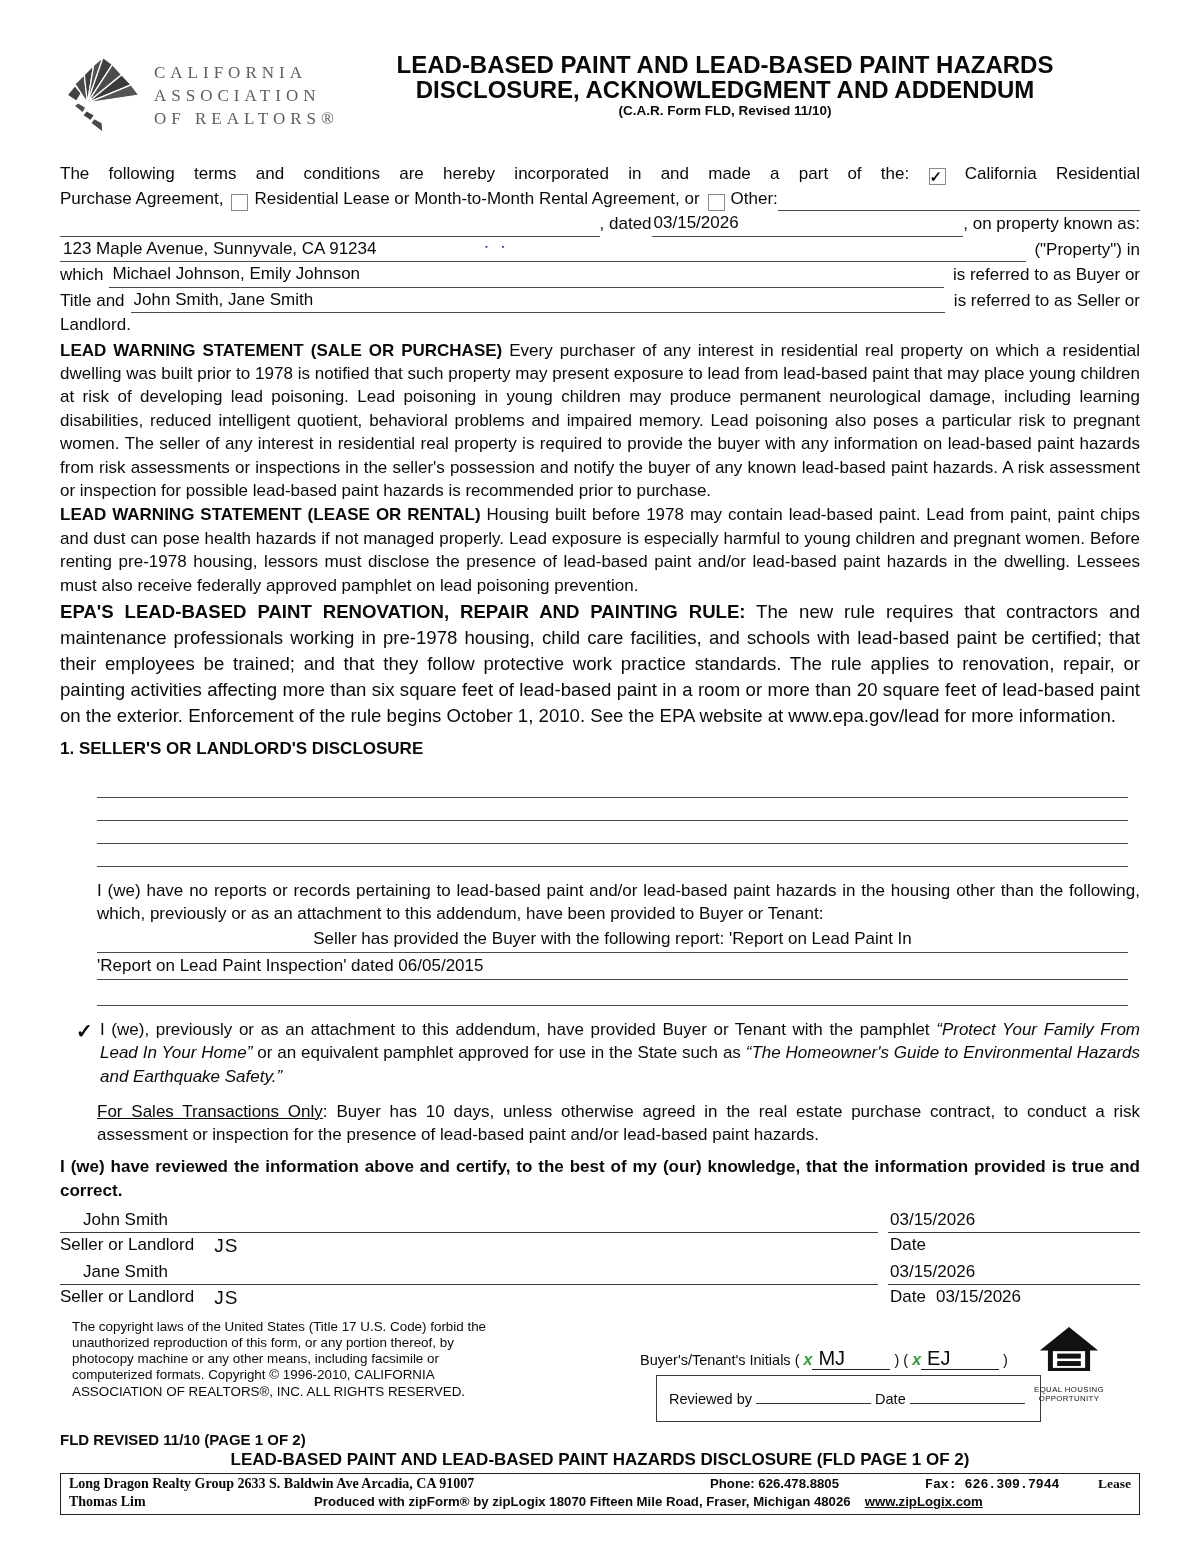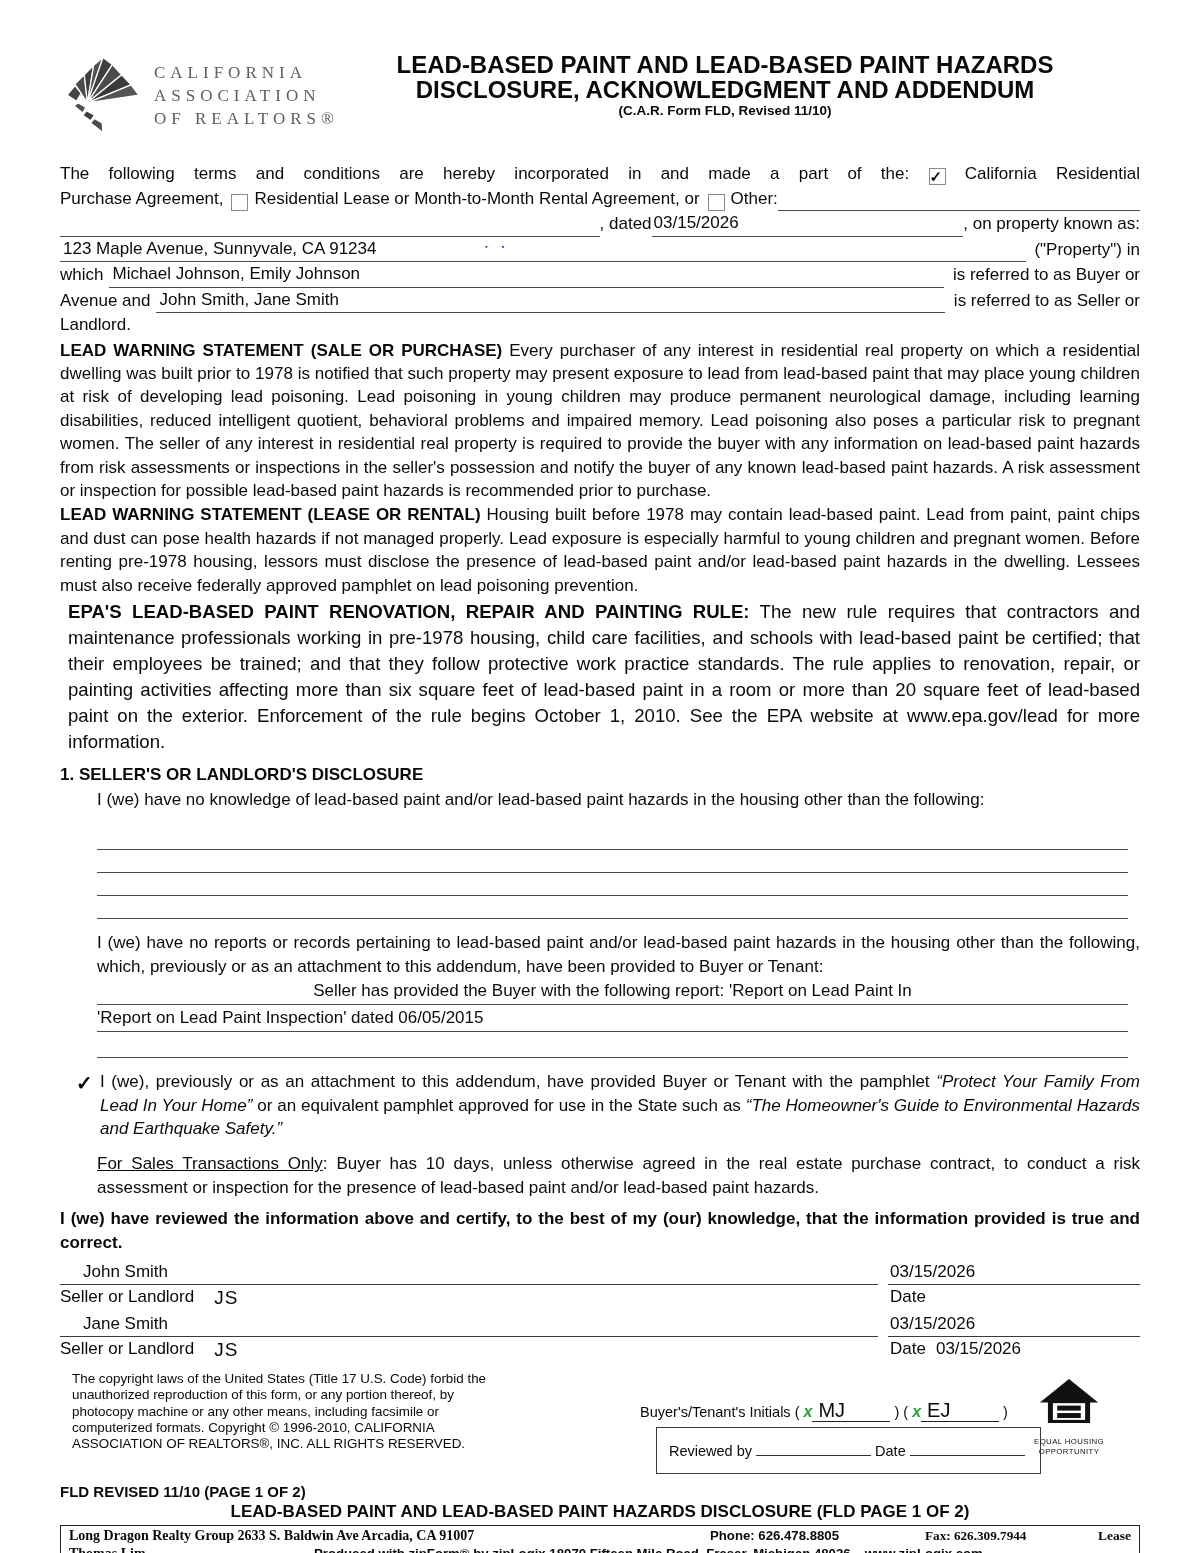--- a/index.html
+++ b/index.html
@@ -28,21 +28,21 @@
         text-align:center; line-height:16px; font-size:15px; font-weight:bold;
         vertical-align:-3px; background:#fff; }
   .frow { display:flex; align-items:flex-end; }
   .frow .t { white-space:nowrap; }
   .fv { border-bottom:1.5px solid #4a4a4a; min-height:23px; position:relative; }
   .grow { flex:1; }
   .stray { position:absolute; left:44%; bottom:2px; font-size:7px; color:#2323bb; letter-spacing:6px; }
 
   
   .para { font-size:17px; line-height:23.4px; text-align:justify; margin-top:1px; }
-  .epa  { font-size:18.6px; line-height:26px; text-align:justify; margin-top:2px;margin-left:8px; }
+  .epa  { font-size:18.6px; line-height:26px; text-align:justify; margin-top:2px; }
   .b { font-weight:bold; }
   .sec-head { font-size:17px; font-weight:bold; margin-top:10px; }
   .indent { margin-left:37px; }
   .bl { height:23px; border-bottom:1.4px solid #4a4a4a; margin-right:12px; }
   .filled-line { border-bottom:1.4px solid #4a4a4a; margin-right:12px; font-size:17px;
                  line-height:26px; min-height:26px; }
   .center { text-align:center; }
   .checkrow { display:flex; margin-top:12px; }
   .checkmark { width:24px; font-size:20px; font-weight:bold; flex:none; padding-top:1px; }
   .certify { font-weight:bold; font-size:17px; line-height:24px; text-align:justify; margin-top:8px; }
@@ -77,21 +77,21 @@
   .eho-txt { font-size:7.8px; line-height:9.5px; color:#111; letter-spacing:.4px; }
 
   
   .fld { font-size:15px; font-weight:bold; margin-top:2px; }
   .ftitle { text-align:center; font-size:17px; font-weight:bold; margin-top:2px; }
   .fbox { border:1.4px solid #222; margin-top:3px; padding:2px 8px 4px 8px; }
   .fbox-r1 { display:flex; align-items:baseline; font-family:"Liberation Serif", serif;
              font-weight:bold; font-size:14px; }
   .fbox-r1 .firm { flex:1; }
   .fbox-r1 .ph { width:215px; font-family:"Liberation Sans", sans-serif; font-size:13.2px; }
-  .fbox-r1 .fx { width:173px; font-family:Liberation Serif, serif; font-size:13.2px; }
+  .fbox-r1 .fx { width:173px; font-family:Liberation Mono, monospace; font-size:13.2px; }
   .fbox-r1 .tag { font-size:13.5px; }
   .fbox-r2 { display:flex; align-items:baseline; margin-top:2px; }
   .fbox-r2 .agent { width:245px; font-family:"Liberation Serif", serif; font-weight:bold; font-size:14px; }
   .fbox-r2 .prod { flex:1; text-align:left; font-weight:bold; font-size:13.2px; }
   .fbox-r2 .url { text-decoration:underline; margin-left:14px; }
 </style>
 </head>
 <body>
 
 <div class="page">
@@ -157,38 +157,37 @@
       </span>
       <span class="t" style="padding-left:8px">("Property")  in</span>
     </div>
     <div class="frow">
       <span class="t">which</span>
       <span style="width:6px"></span>
       <span class="fv grow" style="padding-left:3px"><span>Michael Johnson, Emily Johnson</span></span>
       <span class="t" style="padding-left:9px">is referred to as Buyer or</span>
     </div>
     <div class="frow">
-      <span class="t">Avenue and</span>
+      <span class="t">Title and</span>
       <span style="width:6px"></span>
       <span class="fv grow" style="padding-left:3px"><span>John Smith, Jane Smith</span></span>
       <span class="t" style="padding-left:9px">is referred to as Seller or</span>
     </div>
     <div>Landlord.</div>
   </div>
 
   <p class="para"><span class="b">LEAD WARNING STATEMENT (SALE OR PURCHASE)</span><span> Every purchaser of any interest in residential real property on which a residential dwelling was built prior to 1978 is notified that such property may present exposure to lead from lead-based paint that may place young children at risk of developing lead poisoning. Lead poisoning in young children may produce permanent neurological damage, including learning disabilities, reduced intelligent quotient, behavioral problems and impaired memory. Lead poisoning also poses a particular risk to pregnant women. The seller of any interest in residential real property is required to provide the buyer with any information on lead-based paint hazards from risk assessments or inspections in the seller's possession and notify the buyer of any known lead-based paint hazards. A risk assessment or inspection for possible lead-based paint hazards is recommended prior to purchase.</span></p>
 
   <p class="para"><span class="b">LEAD WARNING STATEMENT (LEASE OR RENTAL)</span><span> Housing built before 1978 may contain lead-based paint. Lead from paint, paint chips and dust can pose health hazards if not managed properly. Lead exposure is especially harmful to young children and pregnant women. Before renting pre-1978 housing, lessors must disclose the presence of lead-based paint and/or lead-based paint hazards in the dwelling. Lessees must also receive federally approved pamphlet on lead poisoning prevention.</span></p>
 
   <p class="epa"><span class="b">EPA'S LEAD-BASED PAINT RENOVATION, REPAIR AND PAINTING RULE:</span><span> The new rule requires that contractors and maintenance professionals working in pre-1978 housing, child care facilities, and schools with lead-based paint be certified; that their employees be trained; and that they follow protective work practice standards. The rule applies to renovation, repair, or painting activities affecting more than six square feet of lead-based paint in a room or more than 20 square feet of lead-based paint on the exterior. Enforcement of the rule begins October 1, 2010. See the EPA website at www.epa.gov/lead for more information.</span></p>
 
   <div class="sec-head">1. SELLER'S OR LANDLORD'S DISCLOSURE</div>
 
   <div class="indent">
-    <p class="para" style="text-align:left; margin-top:3px">I (we) have no knowledge of lead-based paint and/or lead-based paint hazards in the housing other than the following:</p>
 
     <div class="bl" style="margin-top:16px"></div>
     <div class="bl"></div>
     <div class="bl"></div>
     <div class="bl"></div>
 
     <p class="para" style="margin-top:12px">I (we) have no reports or records pertaining to lead-based paint and/or lead-based paint hazards in the housing other than the following, which, previously or as an attachment to this addendum, have been provided to Buyer or Tenant:</p>
 
     <div class="filled-line center"><span>Seller has provided the Buyer with the following report: 'Report on Lead Paint In</span></div>
     <div class="filled-line"><span>'Report on Lead Paint Inspection' dated 06/05/2015</span></div>

